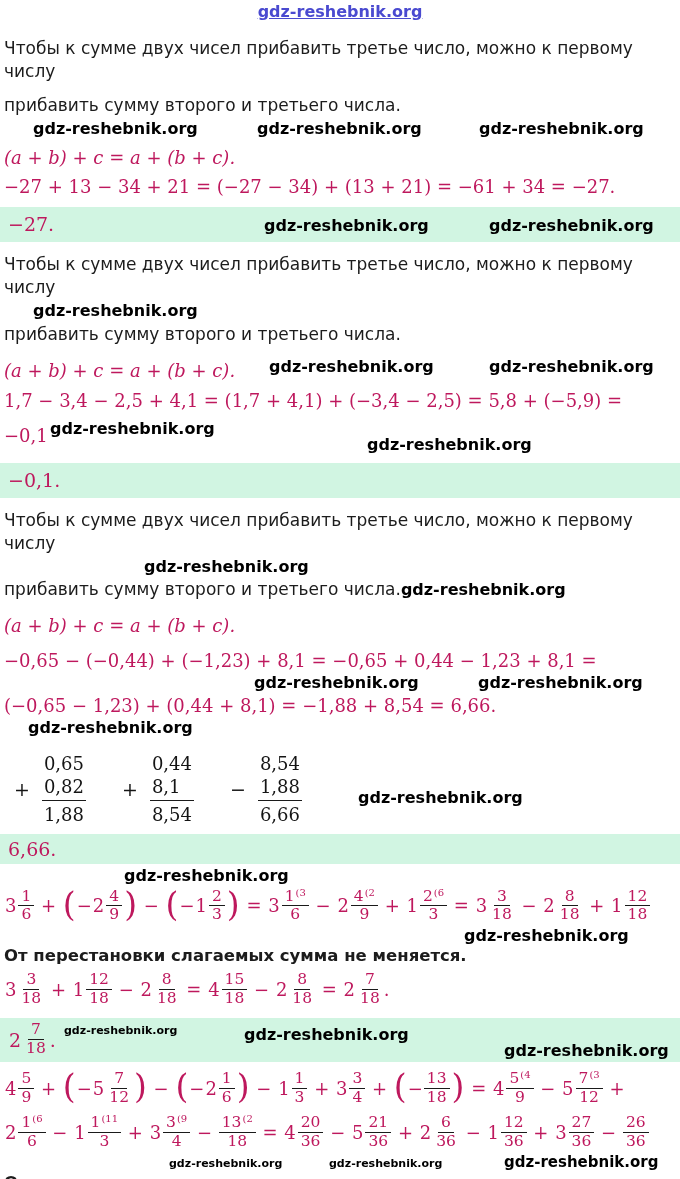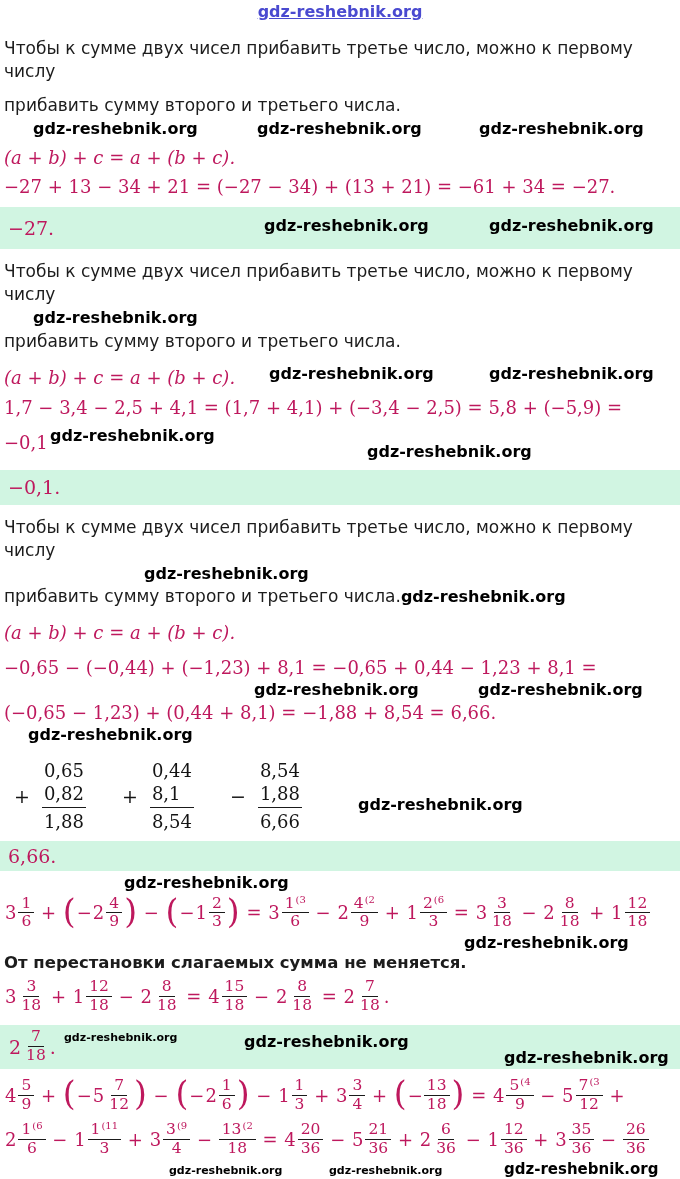--- a/index.html
+++ b/index.html
@@ -58,21 +58,21 @@
     <span class="wm" style="left:479px">gdz-reshebnik.org</span>
   </div>
 
   <div class="math">
       <span class="mi it">(a + b) + c = a + (b + c).</span>
     </div>
   <div class="math">
       <span class="mi">−27 + 13 − 34 + 21 = (−27 − 34) + (13 + 21) = −61 + 34 = −27.</span>
     </div>
 
-  <div class="answer" style="height:42px">
+  <div class="answer" style="height:35px">
     <span class="math">
         <span class="mi">−27.</span>
       </span>
     <span class="wm" style="left:264px;top:9px">gdz-reshebnik.org</span>
     <span class="wm" style="left:489px;top:9px">gdz-reshebnik.org</span>
   </div>
 
   <div class="txt">Чтобы к сумме двух чисел прибавить третье число, можно к первому числу</div>
   <div class="wm-row">
     <span class="wm" style="left:33px">gdz-reshebnik.org</span>
@@ -465,21 +465,21 @@
         <span class="whole">1</span>
         <span class="frac">
           <span class="num">12</span>
           <span class="den">36</span>
         </span>
       </span>
       <span class="mi"> + </span>
       <span class="mixed">
         <span class="whole">3</span>
         <span class="frac">
-          <span class="num">35</span>
+          <span class="num">27</span>
           <span class="den">36</span>
         </span>
       </span>
       <span class="mi"> − </span>
       <span class="mixed">
         <span class="frac">
           <span class="num">26</span>
           <span class="den">36</span>
         </span>
       </span>

